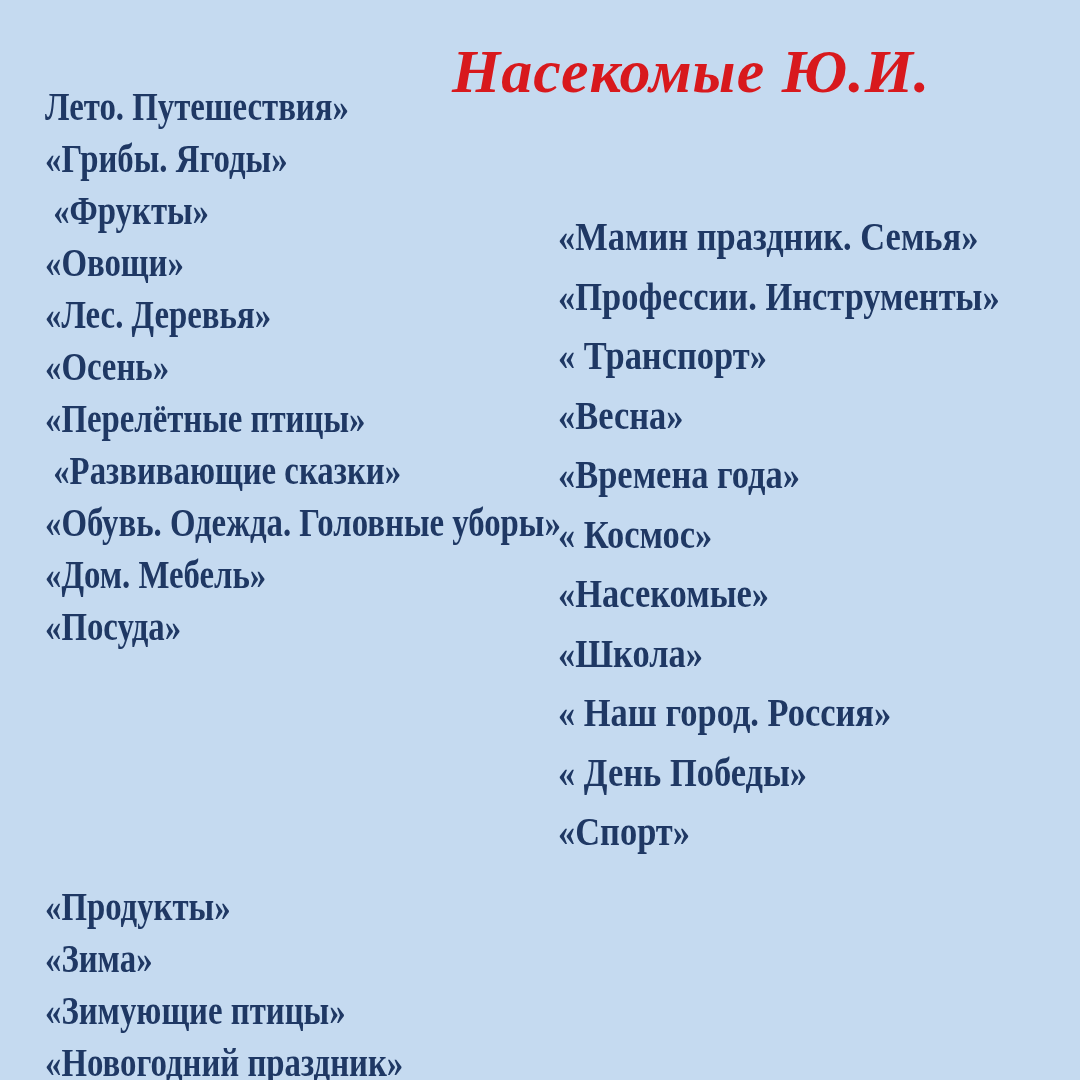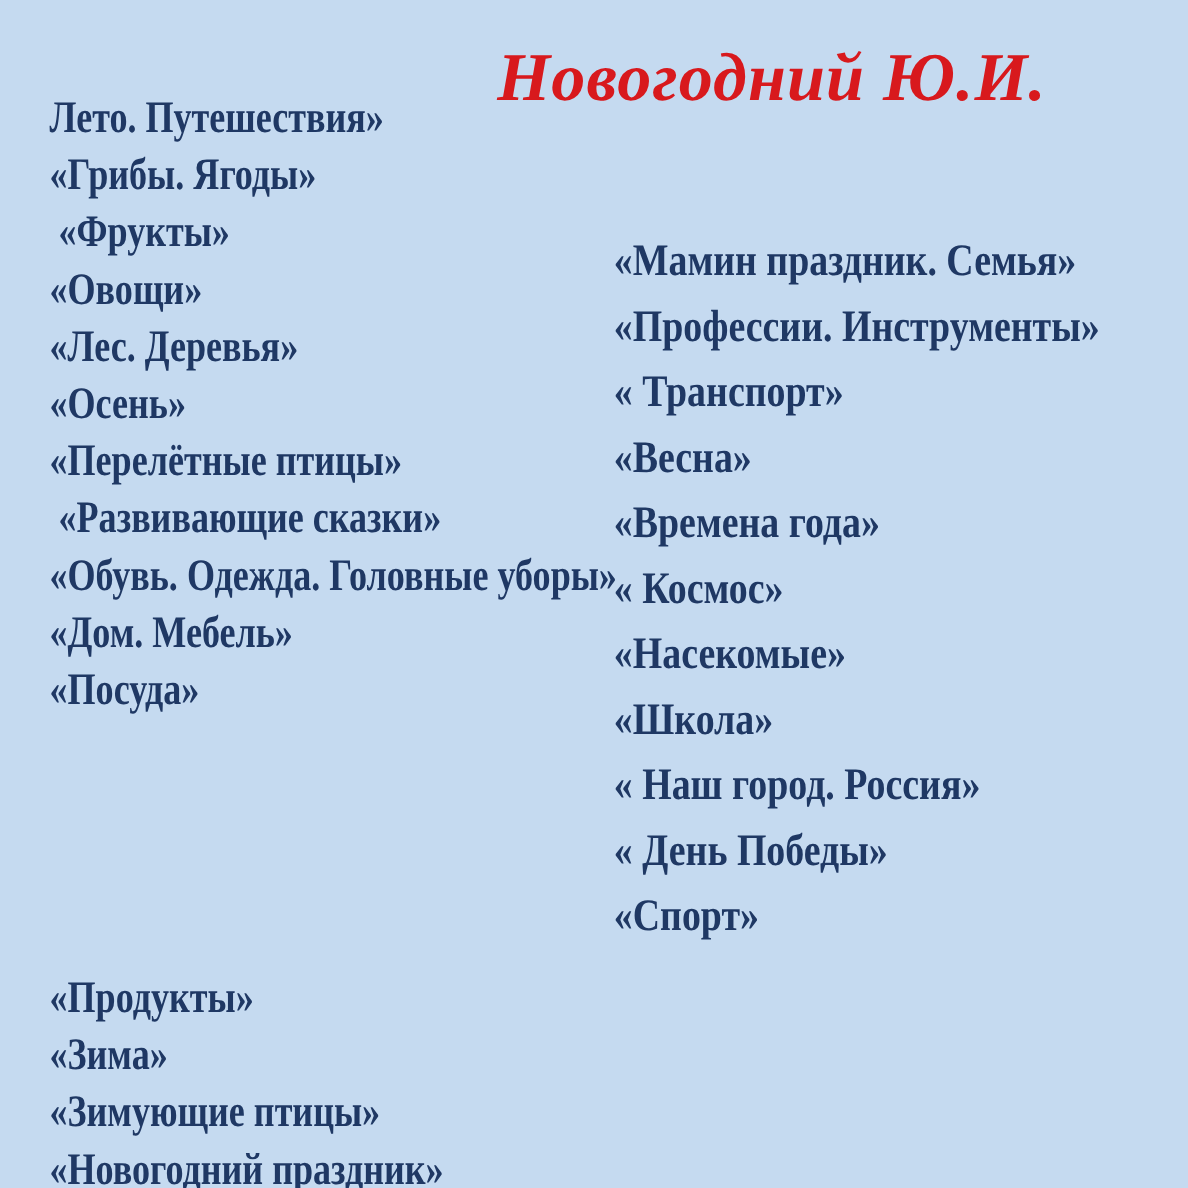--- a/index.html
+++ b/index.html
@@ -39,21 +39,21 @@
     left:558px;top:207px;
     transform:scaleX(0.84);
   }
   .col-right .line{height:59.5px;line-height:59.5px;}
 </style>
 </head>
 <body>
 
 <div class="page" style="--bg: #c5daf0; --text: #1f3864; --red: #d8191d;">
 
-  <div class="title">Новогодний Ю.И.</div>
+  <div class="title">Насекомые Ю.И.</div>
 
   <div class="col col-left">
     <div><div class="line">Лето. Путешествия»</div><div class="line">«Грибы. Ягоды»</div><div class="line"> «Фрукты»</div><div class="line">«Овощи»</div><div class="line">«Лес. Деревья»</div><div class="line">«Осень»</div><div class="line">«Перелётные птицы»</div><div class="line"> «Развивающие сказки»</div><div class="line">«Обувь. Одежда. Головные уборы»</div><div class="line">«Дом. Мебель»</div><div class="line">«Посуда»</div></div>
     <div class="gap"></div>
     <div><div class="line">«Продукты»</div><div class="line">«Зима»</div><div class="line">«Зимующие птицы»</div><div class="line">«Новогодний праздник»</div></div>
     
   </div>
 
   <div class="col col-right"><div class="line">«Мамин праздник. Семья»</div><div class="line">«Профессии. Инструменты»</div><div class="line">« Транспорт»</div><div class="line">«Весна»</div><div class="line">«Времена года»</div><div class="line">« Космос»</div><div class="line">«Насекомые»</div><div class="line">«Школа»</div><div class="line">« Наш город. Россия»</div><div class="line">« День Победы»</div><div class="line">«Спорт»</div></div>
 

